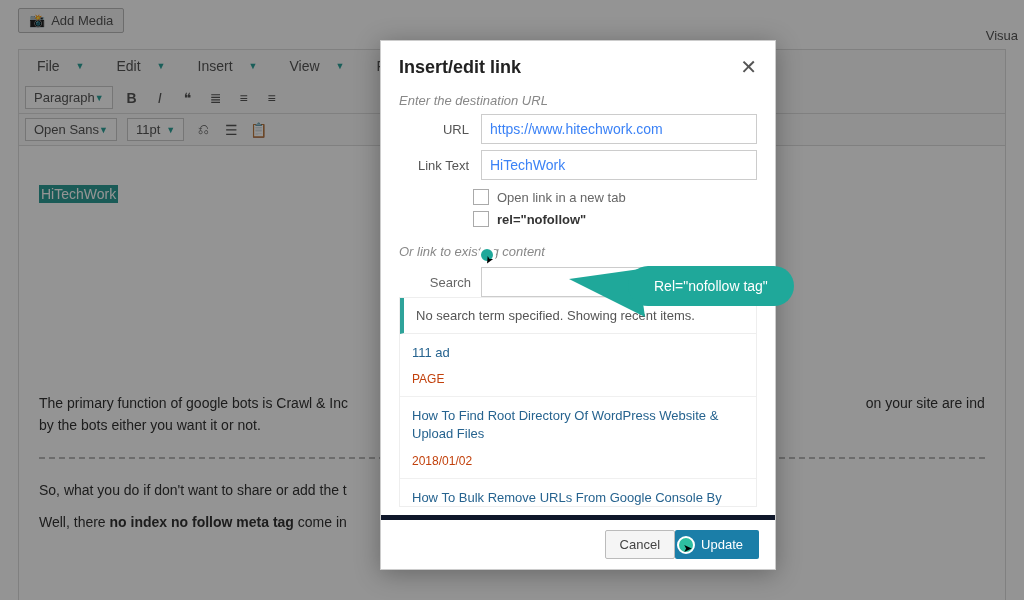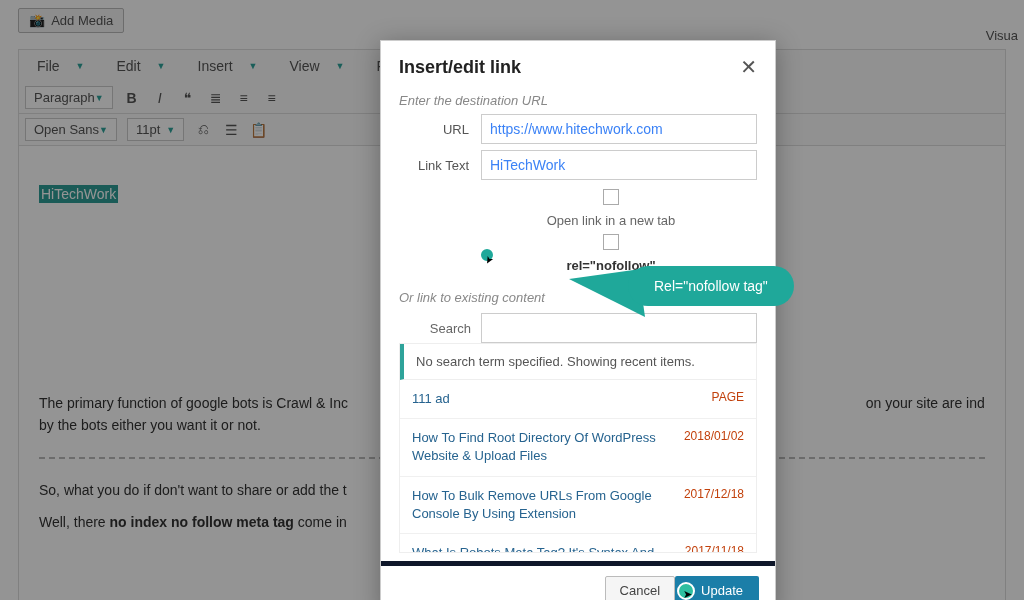--- a/index.html
+++ b/index.html
@@ -31,30 +31,30 @@
   
   .modal { position:absolute; left:380px; top:40px; width:396px; background:#fff; border:1px solid #ccc; box-shadow:0 4px 24px rgba(0,0,0,.3); z-index:10; }
   .modal-hd { display:flex; justify-content:space-between; align-items:center; padding:14px 18px; }
   .modal-hd h2 { font-size:18px; font-weight:600; color:#222; }
   .close { font-size:20px; color:#555; cursor:pointer; }
   .modal-body { padding:0 18px 8px; font-size:13px; color:#666; }
   .hint { font-style:italic; color:#888; margin-bottom:6px; }
   .row { display:flex; align-items:center; gap:12px; margin:6px 0; }
   .lbl { width:70px; text-align:right; color:#555; }
   .inp { flex:1; border:1px solid #ccc; padding:6px 8px; font-size:14px; color:#3b82f6; }
-  .chkrow { margin-left:66px; display:flex; align-items:center; gap:8px; padding:3px 8px;flex-direction:column; }
+  .chkrow { margin-left:66px; display:flex; align-items:center; gap:8px; padding:3px 8px; }
   .chk { width:16px; height:16px; border:1px solid #aaa; background:#fff; }
   .nf { font-weight:700; color:#333; }
 
   .searchrow { display:flex; align-items:center; gap:10px; margin-top:8px; }
   .searchrow .slbl { width:72px; text-align:right; }
 
   .list { border:1px solid #eee; max-height:210px; overflow-y:scroll; }
   .list .note { border-left:4px solid #2ea39a; padding:10px 12px; color:#555; border-bottom:1px solid #eee; }
-  .list .item { display:flex; justify-content:space-between; gap:10px; padding:10px 12px; color:#26638f; border-bottom:1px solid #f0f0f0; }
+  .list .item { display:flex; justify-content:space-between; gap:10px; padding:10px 12px; color:#26638f; border-bottom:1px solid #f0f0f0;flex-direction:column; }
   .list .item .meta { color:#c2410c; font-size:12px; white-space:nowrap; }
   .list .item .ttl { flex:1; line-height:1.4; }
 
   .modal-ft { border-top:5px solid #0f172a; padding:10px 16px; display:flex; justify-content:flex-end; align-items:center; }
   .btn-cancel { border:1px solid #bbb; background:#f5f5f5; padding:6px 14px; font-size:13px; color:#444; border-radius:2px; }
   .btn-update { border:none; background:#1b7ea8; color:#fff; padding:7px 16px; font-size:13px; border-radius:2px; display:inline-flex; align-items:center; gap:6px; position:relative; }
   .btn-update::before { content:""; position:absolute; left:2px; top:50%; transform:translateY(-50%); width:14px; height:14px; background:#2ebfa0; border-radius:50%; border:2px solid #fff; }
   .btn-update .cur { position:absolute; left:8px; top:12px; font-size:11px; color:#000; }
 
   

